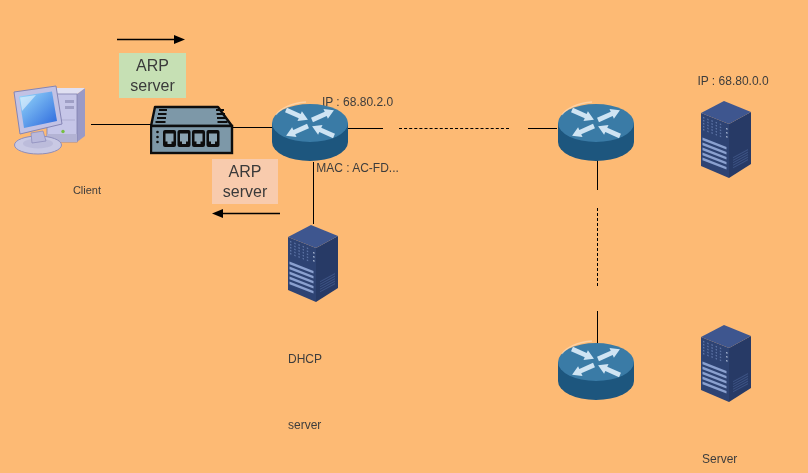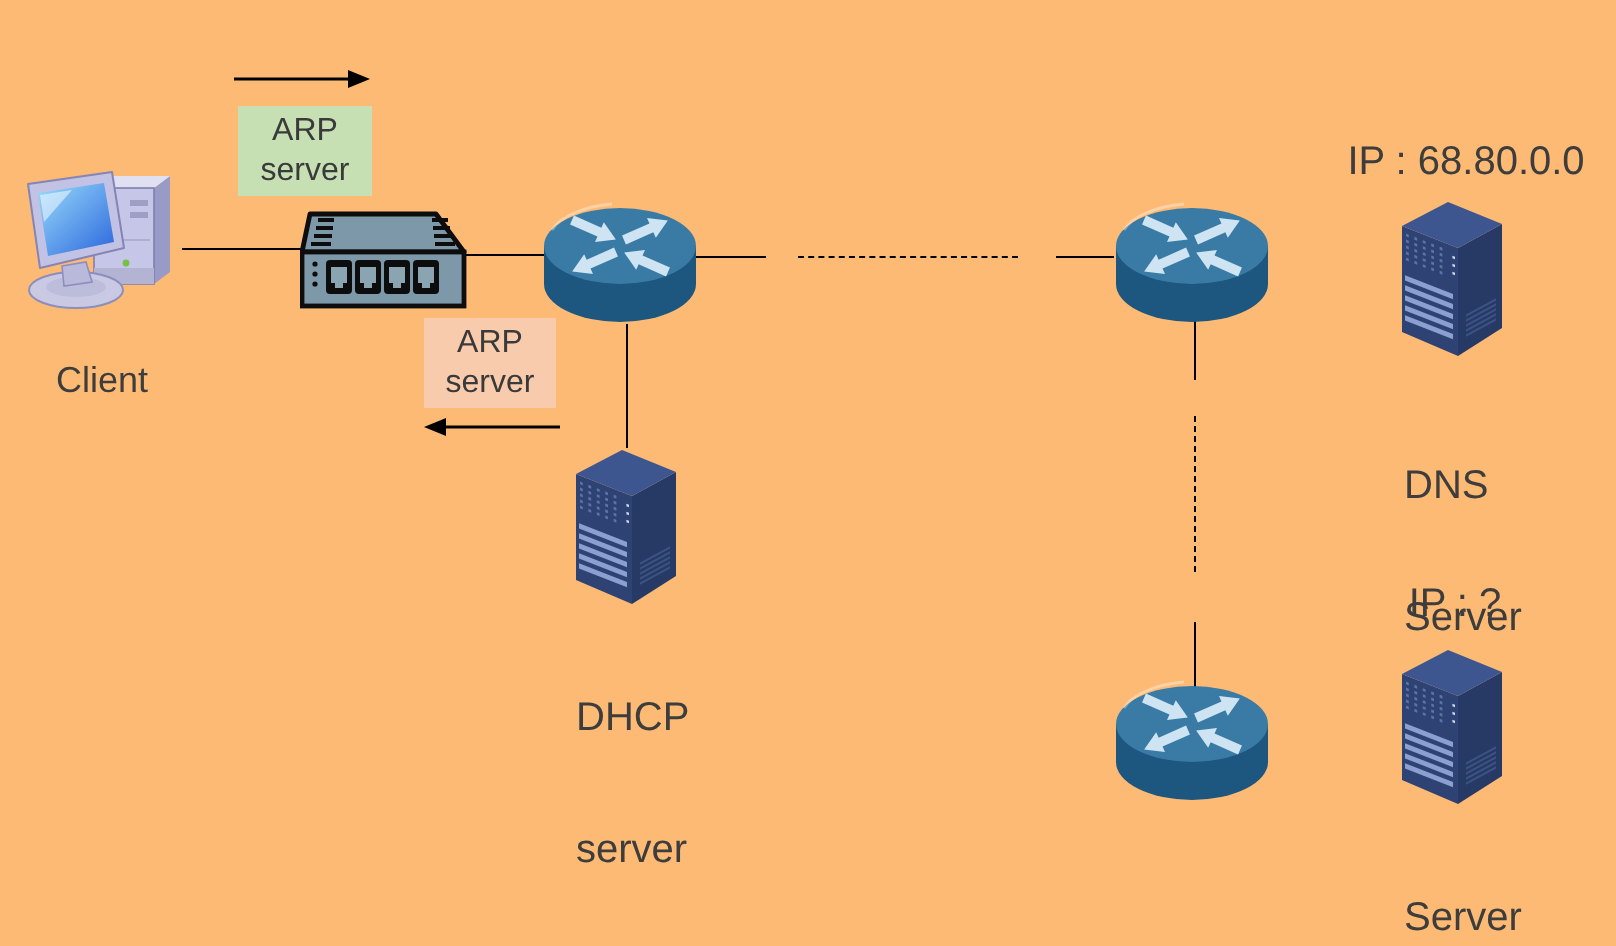--- a/index.html
+++ b/index.html
@@ -5,23 +5,23 @@
   html,body{margin:0;padding:0;background:#fff;}
   #stage{position:relative;width:808px;height:473px;background:#fdba74;overflow:hidden;
          font-family:"Liberation Sans",sans-serif;color:#3d3d3d;}
   .abs{position:absolute;}
   .line-h{position:absolute;height:0;border-top:1.6px solid #000;}
   .line-h.dashed{border-top:1.4px dashed #000;}
   .line-v{position:absolute;width:0;border-left:1.6px solid #000;}
   .line-v.dashed{border-left:1.4px dashed #000;}
   .tag{position:absolute;display:flex;flex-direction:column;align-items:center;
        justify-content:center;font-size:16px;line-height:20px;color:#3a3a3a;}
-  .nodetext{position:absolute;font-size:20px;line-height:22px;color:#3d3d3d;white-space:pre;}
+  .nodetext{position:absolute;font-size:12px;line-height:22px;color:#3d3d3d;white-space:pre;}
   .centered{text-align:center;}
-  .lbl-client{font-size:18px;}
+  .lbl-client{font-size:11px;text-align:right;}
   svg{display:block;}
 </style>
 </head>
 <body>
 
 <div id="stage">
 
   <div class="line-h" style="left:91px;top:124px;width:61px"></div>
   <div class="line-h" style="left:233px;top:127px;width:40px"></div>
   <div class="line-h" style="left:347px;top:128px;width:36px"></div>
@@ -108,20 +108,24 @@
           <rect width="13" height="17" rx="2" fill="#0d0d0d"></rect>
           <path d="M2.5,3.5 h8 v8 h-2 v2.5 h-4 v-2.5 h-2 z" fill="#8ba4b2"></path>
         </g>
       <g transform="translate(56.5,27)">
           <rect width="13" height="17" rx="2" fill="#0d0d0d"></rect>
           <path d="M2.5,3.5 h8 v8 h-2 v2.5 h-4 v-2.5 h-2 z" fill="#8ba4b2"></path>
         </g>
     </g>
   </svg>
 
+  <div class="nodetext centered" style="left:265px;top:47px;width:185px">
+    <div>IP : 68.80.2.0</div>
+    <div>MAC : AC-FD...</div>
+  </div>
   <svg class="abs" style="left:271px;top:100px" width="78" height="64" viewBox="0 0 78 64">
     <path d="M1,23 v19 a38,19 0 0 0 76,0 v-19 z" fill="#1d567e"></path>
     <ellipse cx="39" cy="23" rx="38" ry="19" fill="#3a7ba6"></ellipse>
     <path d="M5,15 a38,19 0 0 1 30,-13" stroke="rgba(255,255,255,0.35)" fill="none" stroke-width="1.4"></path>
     <g fill="#cfe4f3">
       <polygon points="0,-2.4 15,-2.4 15,-5.4 24,0 15,5.4 15,2.4 0,2.4" transform="translate(41,20) rotate(-24)"></polygon>
       <polygon points="0,-2.4 15,-2.4 15,-5.4 24,0 15,5.4 15,2.4 0,2.4" transform="translate(37,26) rotate(156)"></polygon>
       <polygon points="0,-2.4 15,-2.4 15,-5.4 24,0 15,5.4 15,2.4 0,2.4" transform="translate(15,10) rotate(24)"></polygon>
       <polygon points="0,-2.4 15,-2.4 15,-5.4 24,0 15,5.4 15,2.4 0,2.4" transform="translate(63,36) rotate(-156)"></polygon>
     </g>
@@ -244,38 +248,33 @@
       </g>
     </g>
     <g transform="translate(30,26) skewY(-28.6)" stroke="#3d5384" stroke-width="1.1">
       <line x1="4" y1="36" x2="19" y2="36"></line>
         <line x1="4" y1="38.5" x2="19" y2="38.5"></line>
       <line x1="4" y1="41" x2="19" y2="41"></line>
         <line x1="4" y1="43.5" x2="19" y2="43.5"></line>
       <line x1="4" y1="46" x2="19" y2="46"></line>
     </g>
   </svg>
-  <div class="nodetext" style="left:702px;top:188px">
-    <div>DNS</div>
-    <div>Server</div>
-  </div>
 
   <svg class="abs" style="left:557px;top:339px" width="78" height="64" viewBox="0 0 78 64">
     <path d="M1,23 v19 a38,19 0 0 0 76,0 v-19 z" fill="#1d567e"></path>
     <ellipse cx="39" cy="23" rx="38" ry="19" fill="#3a7ba6"></ellipse>
     <path d="M5,15 a38,19 0 0 1 30,-13" stroke="rgba(255,255,255,0.35)" fill="none" stroke-width="1.4"></path>
     <g fill="#cfe4f3">
       <polygon points="0,-2.4 15,-2.4 15,-5.4 24,0 15,5.4 15,2.4 0,2.4" transform="translate(41,20) rotate(-24)"></polygon>
       <polygon points="0,-2.4 15,-2.4 15,-5.4 24,0 15,5.4 15,2.4 0,2.4" transform="translate(37,26) rotate(156)"></polygon>
       <polygon points="0,-2.4 15,-2.4 15,-5.4 24,0 15,5.4 15,2.4 0,2.4" transform="translate(15,10) rotate(24)"></polygon>
       <polygon points="0,-2.4 15,-2.4 15,-5.4 24,0 15,5.4 15,2.4 0,2.4" transform="translate(63,36) rotate(-156)"></polygon>
     </g>
   </svg>
 
-  <div class="nodetext centered" style="left:660px;top:291px;width:135px">IP : ?</div>
   <svg class="abs" style="left:699px;top:322px" width="54" height="80" viewBox="0 0 54 80">
     <polygon points="30,26 52,14 52,66 30,80" fill="#273a66"></polygon>
     <polygon points="2,15 30,26 30,80 2,68" fill="#2e4373"></polygon>
     <polygon points="2,15 25,3 52,14 30,26" fill="#3e568f"></polygon>
     <g transform="translate(2,15) skewY(21.4)">
       <g fill="#5d74a6">
         <rect x="2" y="3" width="1.4" height="1.4"></rect>
           <rect x="6.2" y="3" width="1.4" height="1.4"></rect>
           <rect x="10.4" y="3" width="1.4" height="1.4"></rect>
           <rect x="14.6" y="3" width="1.4" height="1.4"></rect>

